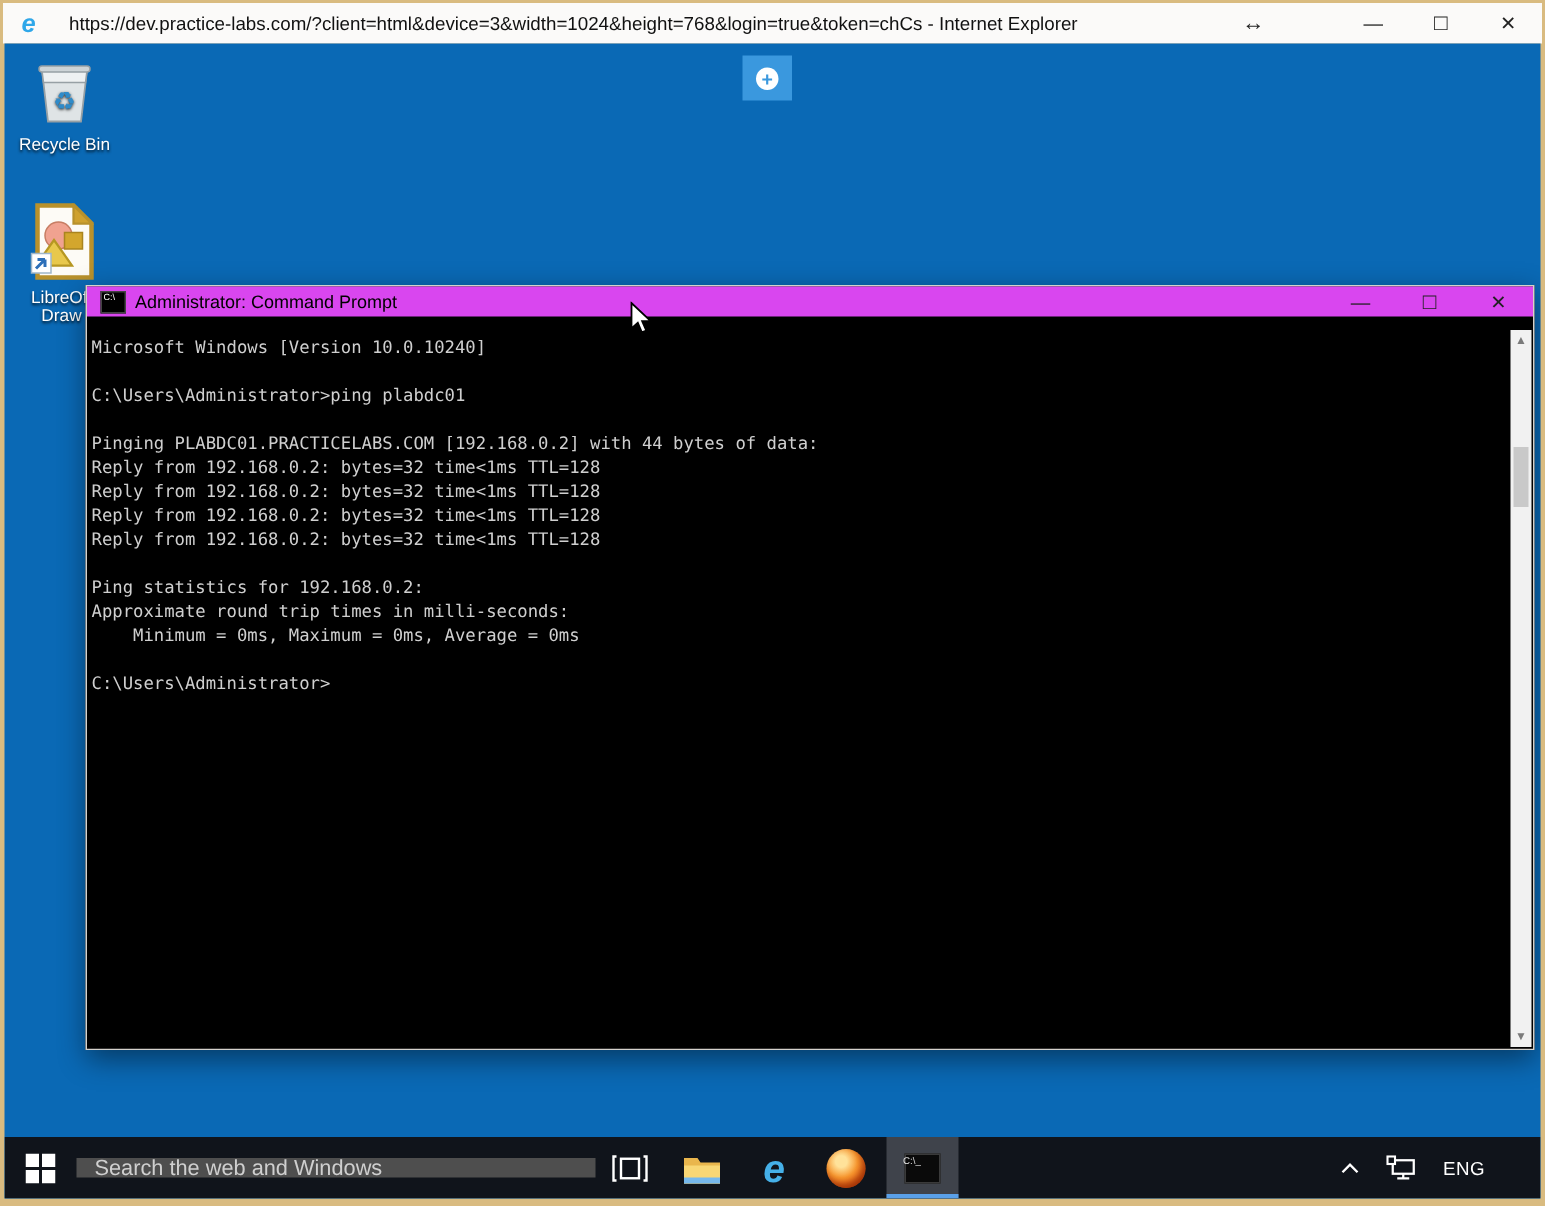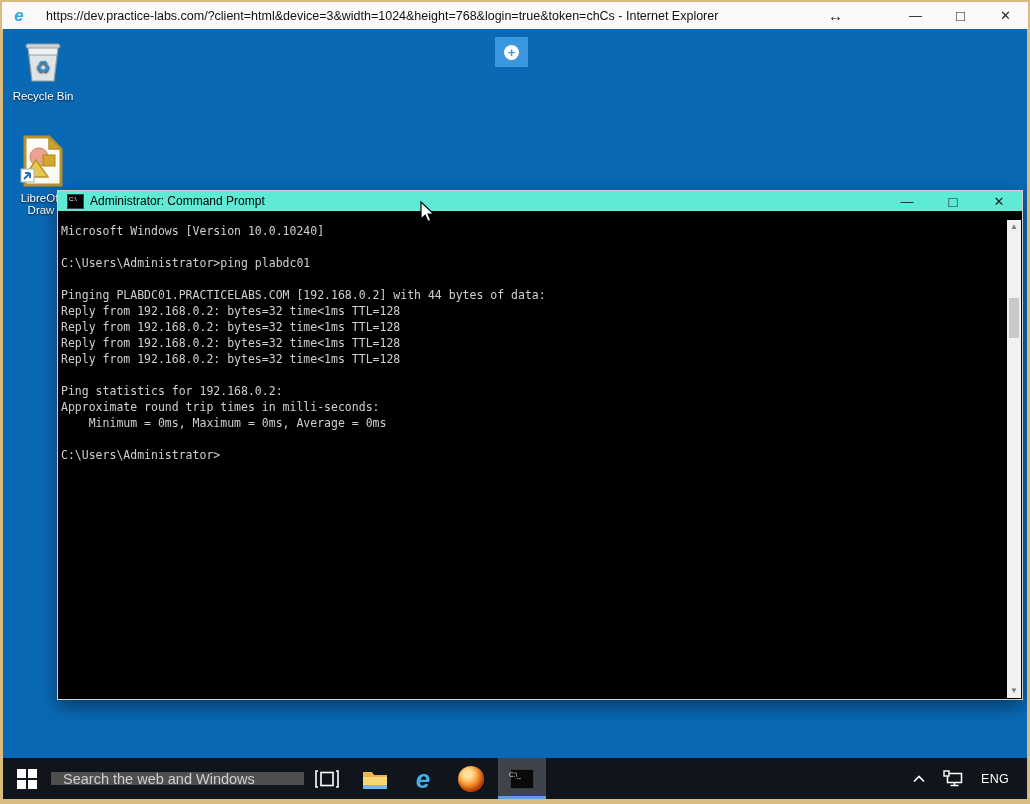--- a/index.html
+++ b/index.html
@@ -19,46 +19,46 @@
   #desktop{position:absolute;left:3px;top:29px;width:1024px;height:770px;background:#0a69b5;overflow:hidden;}
 
   .desk-icon{position:absolute;width:64px;text-align:center;color:#fff;font-size:11.5px;text-shadow:0 1px 2px rgba(0,0,0,.85);}
   .desk-icon .glyph{display:block;margin:0 auto 3px auto;}
 
   #lab-plus-btn{position:absolute;left:492px;top:8px;width:33px;height:30px;background:#3a98de;display:flex;align-items:center;justify-content:center;border:none;}
   #lab-plus-btn .circ{width:15px;height:15px;border-radius:50%;background:#fff;color:#3a98de;font-size:13px;line-height:15px;font-weight:bold;text-align:center;}
 
   
   #cmd-window{position:absolute;left:54px;top:161px;width:966px;height:510px;background:#000;border:1px solid #d5d2cc;box-shadow:0 6px 18px rgba(0,0,0,.45);}
-  #cmd-titlebar{position:absolute;left:0;top:0;right:0;height:20px;background:#5eead4;display:flex;align-items:center;}
+  #cmd-titlebar{position:absolute;left:0;top:0;right:0;height:20px;background:#d946ef;display:flex;align-items:center;}
   .cmd-ico{width:17px;height:15px;background:#000;border:1px solid #444;margin-left:9px;margin-right:6px;color:#fff;font-family:"DejaVu Sans Mono",monospace;font-size:6px;line-height:6px;padding:1px;}
   .cmd-ico .bar{height:2px;background:#888;margin-bottom:1px;}
   #cmd-title{font-size:12px;color:#000;}
   #cmd-controls{margin-left:auto;display:flex;height:100%;}
   #cmd-controls .winbtn{width:46px;}
 
   #terminal{position:absolute;left:0;top:28px;right:0;bottom:0;background:#000;padding:4px 5px 0 3px;overflow:hidden;}
   .term-line{white-space:pre;min-height:16px;line-height:16px;font-family:"DejaVu Sans Mono",monospace;font-size:11.5px;color:#cfcfcf;}
 
   #cmd-scrollbar{position:absolute;top:29px;bottom:1px;right:1px;width:14px;background:#f1f1f1;}
   .sb-arrow{position:absolute;left:0;width:14px;height:14px;color:#7a7a7a;font-size:8px;line-height:14px;text-align:center;}
   .sb-arrow.up{top:0;}
   .sb-arrow.down{bottom:0;}
   #sb-thumb{position:absolute;left:2px;top:78px;width:10px;height:40px;background:#c9c9c9;}
 
   
   #taskbar{position:absolute;left:0;bottom:0;width:1024px;height:41px;background:#10141b;display:flex;align-items:stretch;}
   .tb-btn{width:48px;display:flex;align-items:center;justify-content:center;position:relative;}
-  #search-box{width:253px;margin:14px 0;background:#4e4e4e;border:none;color:#e8e8e8;font-size:14.5px;padding:0 12px;outline:none;}
+  #search-box{width:346px;margin:14px 0;background:#4e4e4e;border:none;color:#e8e8e8;font-size:14.5px;padding:0 12px;outline:none;}
   #search-box::placeholder{color:#cfcfcf;opacity:1;}
   .tb-btn.active{background:#3f434b;}
   .tb-btn.active::after{content:"";position:absolute;left:0;right:0;bottom:0;height:3px;background:#5aa0e8;}
   .cmd-task-ico{width:24px;height:20px;background:#0a0a0a;border:1px solid #3a3a3a;color:#dedede;font-family:"DejaVu Sans Mono",monospace;font-size:6.5px;line-height:7px;padding:1px 2px;}
   .cmd-task-ico .bar{height:3px;background:#5a5f66;margin:-1px -2px 2px -2px;}
-  #tray{margin-left:auto;display:flex;align-items:flex-end;padding-right:9px;}
+  #tray{margin-left:auto;display:flex;align-items:flex-end;padding-right:28px;}
   .tray-item{color:#fff;display:flex;align-items:center;justify-content:center;padding:0 9px;height:100%;}
   #tray-lang{font-size:12.5px;letter-spacing:.3px;}
   .ie-task{color:#45b0e8;font-size:26px;font-weight:bold;font-style:italic;line-height:26px;}
   .ff-task{width:26px;height:26px;border-radius:50%;background:radial-gradient(circle at 38% 32%,#ffe29a 0 16%,#f7962e 45%,#e6540f 78%,#a93a0c 100%);box-shadow:inset -2px -3px 4px rgba(120,30,0,.6);}
 
   
   #cursor{position:absolute;left:417px;top:172px;z-index:50;pointer-events:none;}
 
   
 </style>

